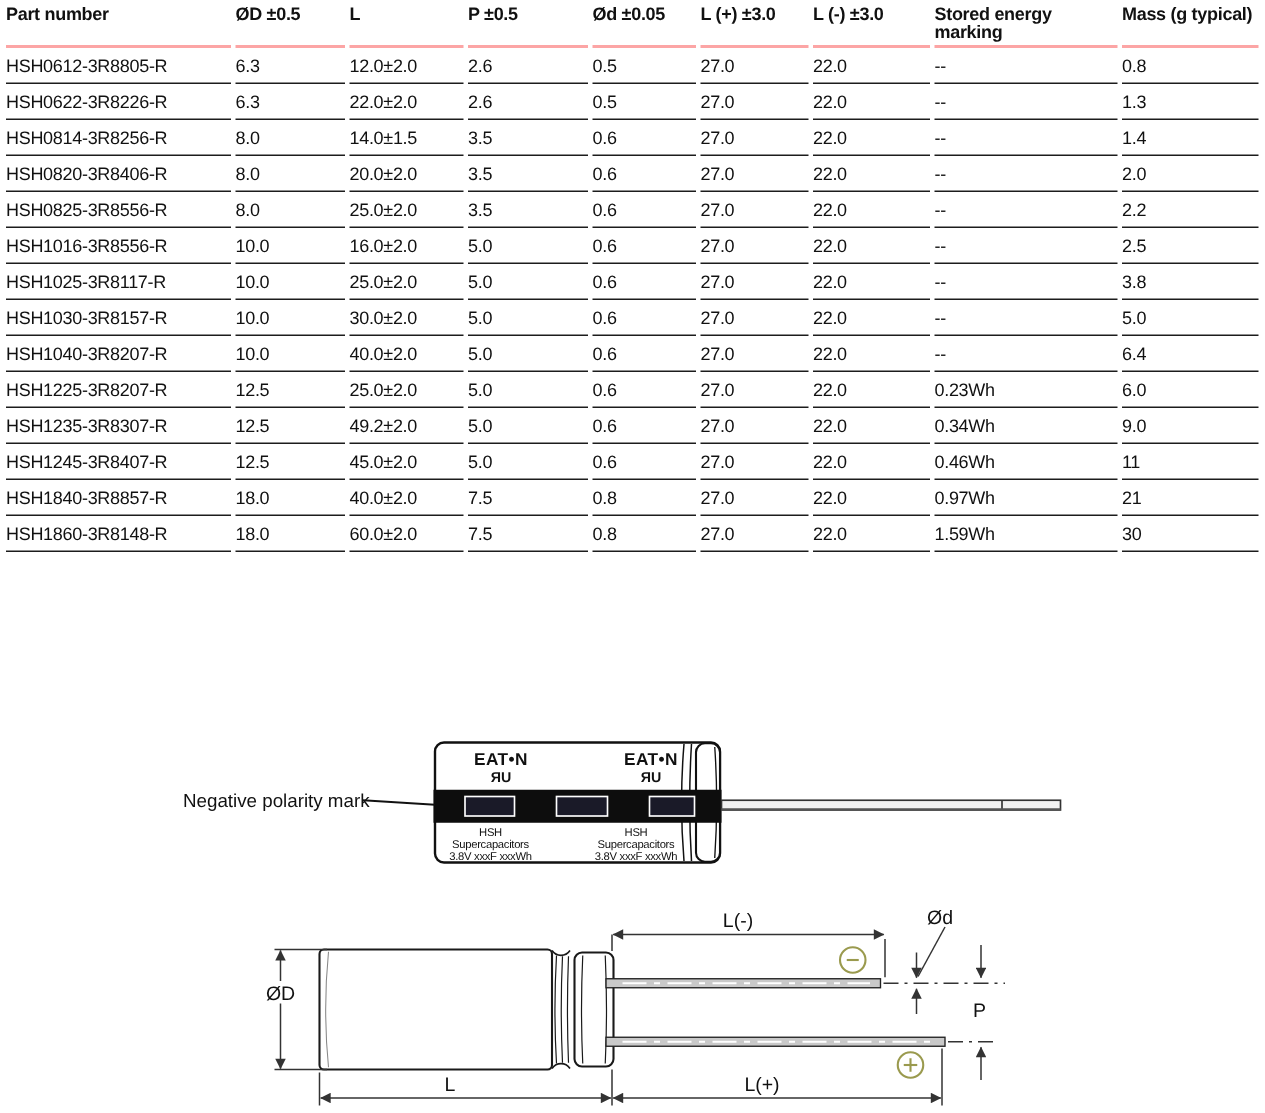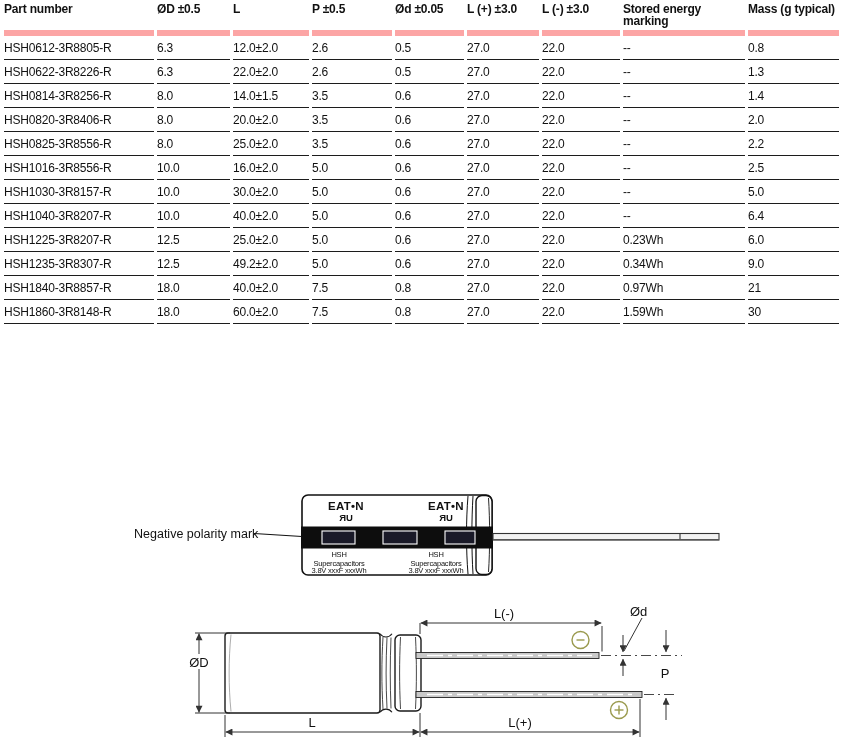--- a/index.html
+++ b/index.html
@@ -8,30 +8,30 @@
     position:relative; width:843px; height:742px; background:#ffffff;
     font-family:"Liberation Sans", sans-serif; color:#111; overflow:hidden;
   }
   
   table.parts {
     position:absolute; left:1px; top:0; width:841px;
     border-collapse:separate; border-spacing:3px 0; table-layout:fixed;
   }
   table.parts th {
     text-align:left; vertical-align:top; font-size:12px; line-height:12px;
-    font-weight:bold; padding:3px 0 3px 0; border-bottom:6px solid #fca5a5;
+    font-weight:bold; padding:3px 0 3px 0; border-bottom:2px solid #fca5a5;
     letter-spacing:-0.2px;
   }
   table.parts td {
     font-size:12px; line-height:14px; padding:5px 0 4px 0;
     border-bottom:1px solid #1c1c1c; letter-spacing:-0.2px;
     white-space:nowrap; overflow:hidden;
   }
   
-  .diagram-wrap { position:absolute; left:12px; top:485px; width:813px; height:257px; }
+  .diagram-wrap { position:absolute; left:0; top:485px; width:813px; height:257px; }
   svg text { font-family:"Liberation Sans", sans-serif; fill:#111; }
   .dimtxt { font-size:13px; }
   .leadlabel { font-size:12.5px; }
   .brandtxt { font-size:11.5px; font-weight:bold; letter-spacing:0.3px; }
   .ultxt { font-size:9.5px; font-weight:bold; }
   .smalltxt { font-size:7.5px; letter-spacing:-0.2px; }
 </style>
 </head>
 <body>
 
@@ -123,20 +123,31 @@
           <td>10.0</td>
           <td>16.0±2.0</td>
           <td>5.0</td>
           <td>0.6</td>
           <td>27.0</td>
           <td>22.0</td>
           <td>--</td>
           <td>2.5</td>
         </tr>
         <tr>
+          <td>HSH1025-3R8117-R</td>
+          <td>10.0</td>
+          <td>25.0±2.0</td>
+          <td>5.0</td>
+          <td>0.6</td>
+          <td>27.0</td>
+          <td>22.0</td>
+          <td>--</td>
+          <td>3.8</td>
+        </tr>
+        <tr>
           <td>HSH1030-3R8157-R</td>
           <td>10.0</td>
           <td>30.0±2.0</td>
           <td>5.0</td>
           <td>0.6</td>
           <td>27.0</td>
           <td>22.0</td>
           <td>--</td>
           <td>5.0</td>
         </tr>
@@ -165,20 +176,31 @@
         <tr>
           <td>HSH1235-3R8307-R</td>
           <td>12.5</td>
           <td>49.2±2.0</td>
           <td>5.0</td>
           <td>0.6</td>
           <td>27.0</td>
           <td>22.0</td>
           <td>0.34Wh</td>
           <td>9.0</td>
+        </tr>
+        <tr>
+          <td>HSH1245-3R8407-R</td>
+          <td>12.5</td>
+          <td>45.0±2.0</td>
+          <td>5.0</td>
+          <td>0.6</td>
+          <td>27.0</td>
+          <td>22.0</td>
+          <td>0.46Wh</td>
+          <td>11</td>
         </tr>
         <tr>
           <td>HSH1840-3R8857-R</td>
           <td>18.0</td>
           <td>40.0±2.0</td>
           <td>7.5</td>
           <td>0.8</td>
           <td>27.0</td>
           <td>22.0</td>
           <td>0.97Wh</td>

